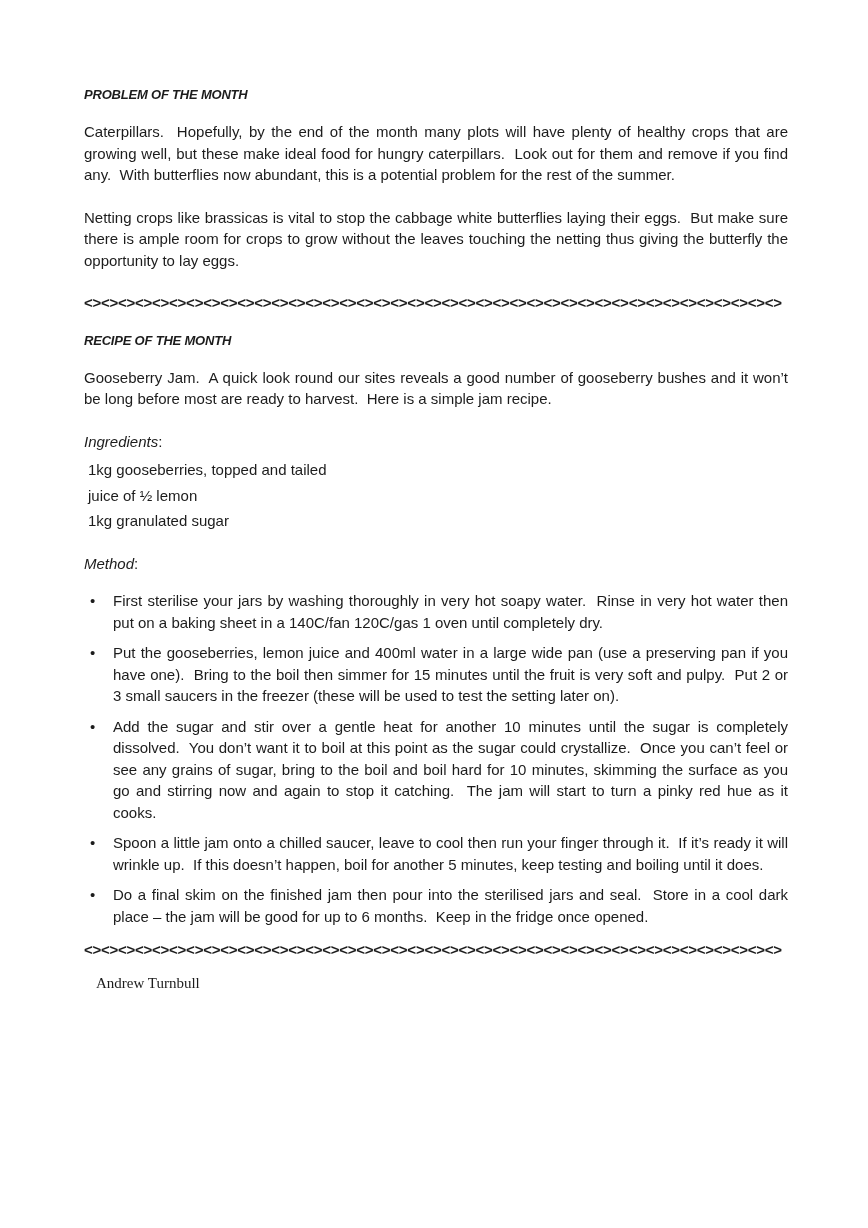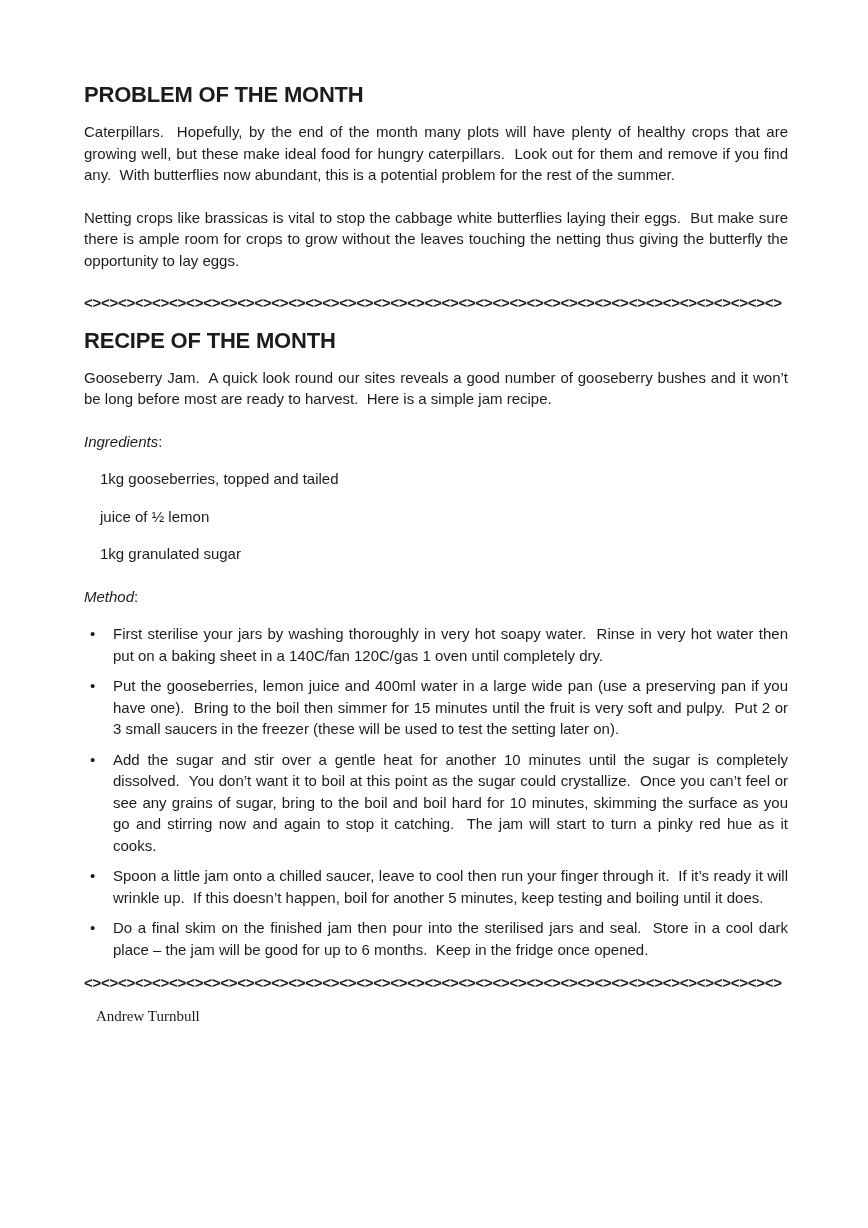--- a/index.html
+++ b/index.html
@@ -10,23 +10,24 @@
     margin: 0 auto;
     background: #ffffff;
     color: #1c1c1c;
     box-sizing: border-box;
     padding: 83px 80px 40px 84px;
     font-family: "Liberation Sans", "DejaVu Sans", sans-serif;
     font-size: 15px;
     line-height: 21.5px;
   }
   .heading {
-    font-size: 22px;
+    font-size: 13px;
     line-height: 24px;
     font-weight: bold;
+    font-style: italic;
     margin: 0 0 14px 0;
     letter-spacing: -0.2px;
   }
   .para {
     margin: 0 0 21px 0;
     text-align: justify;
     white-space: pre-wrap;
   }
   .para b { font-weight: normal; }
   .separator {
@@ -36,21 +37,21 @@
     overflow: hidden;
     margin: 0 0 15px 0;
   }
   .separator.tight { margin-bottom: 6px; }
   .label-line {
     font-style: italic;
     margin: 0 0 7px 0;
   }
   .label-line .colon { font-style: normal; }
   .ingredients { margin: 0 0 21px 0; }
-  .ingredient-line { margin: 16px; }
+  .ingredient-line { margin: 4px; }
   .method-label { margin-bottom: 16px; }
   .method-list { margin: 0 0 12px 0; }
   .method-item {
     display: flex;
     margin: 0 0 9px 0;
   }
   .method-item .bullet {
     flex: 0 0 29px;
     box-sizing: border-box;
     padding-left: 6px;

